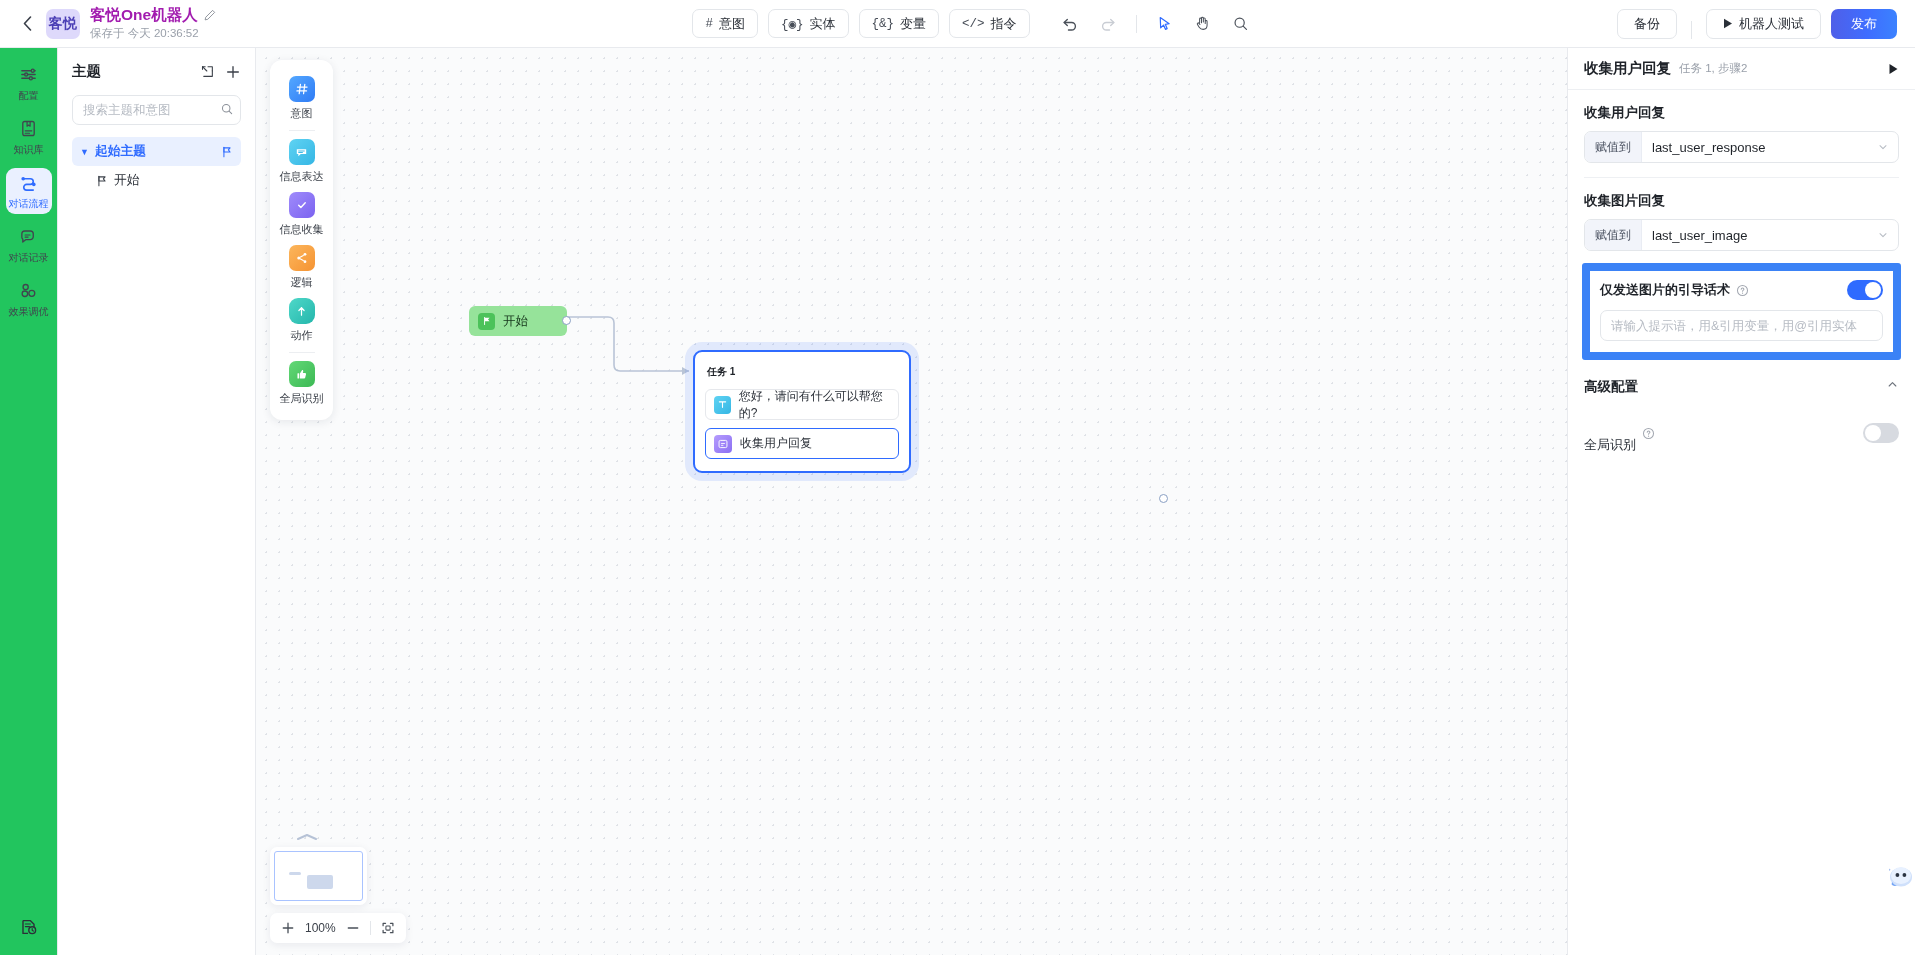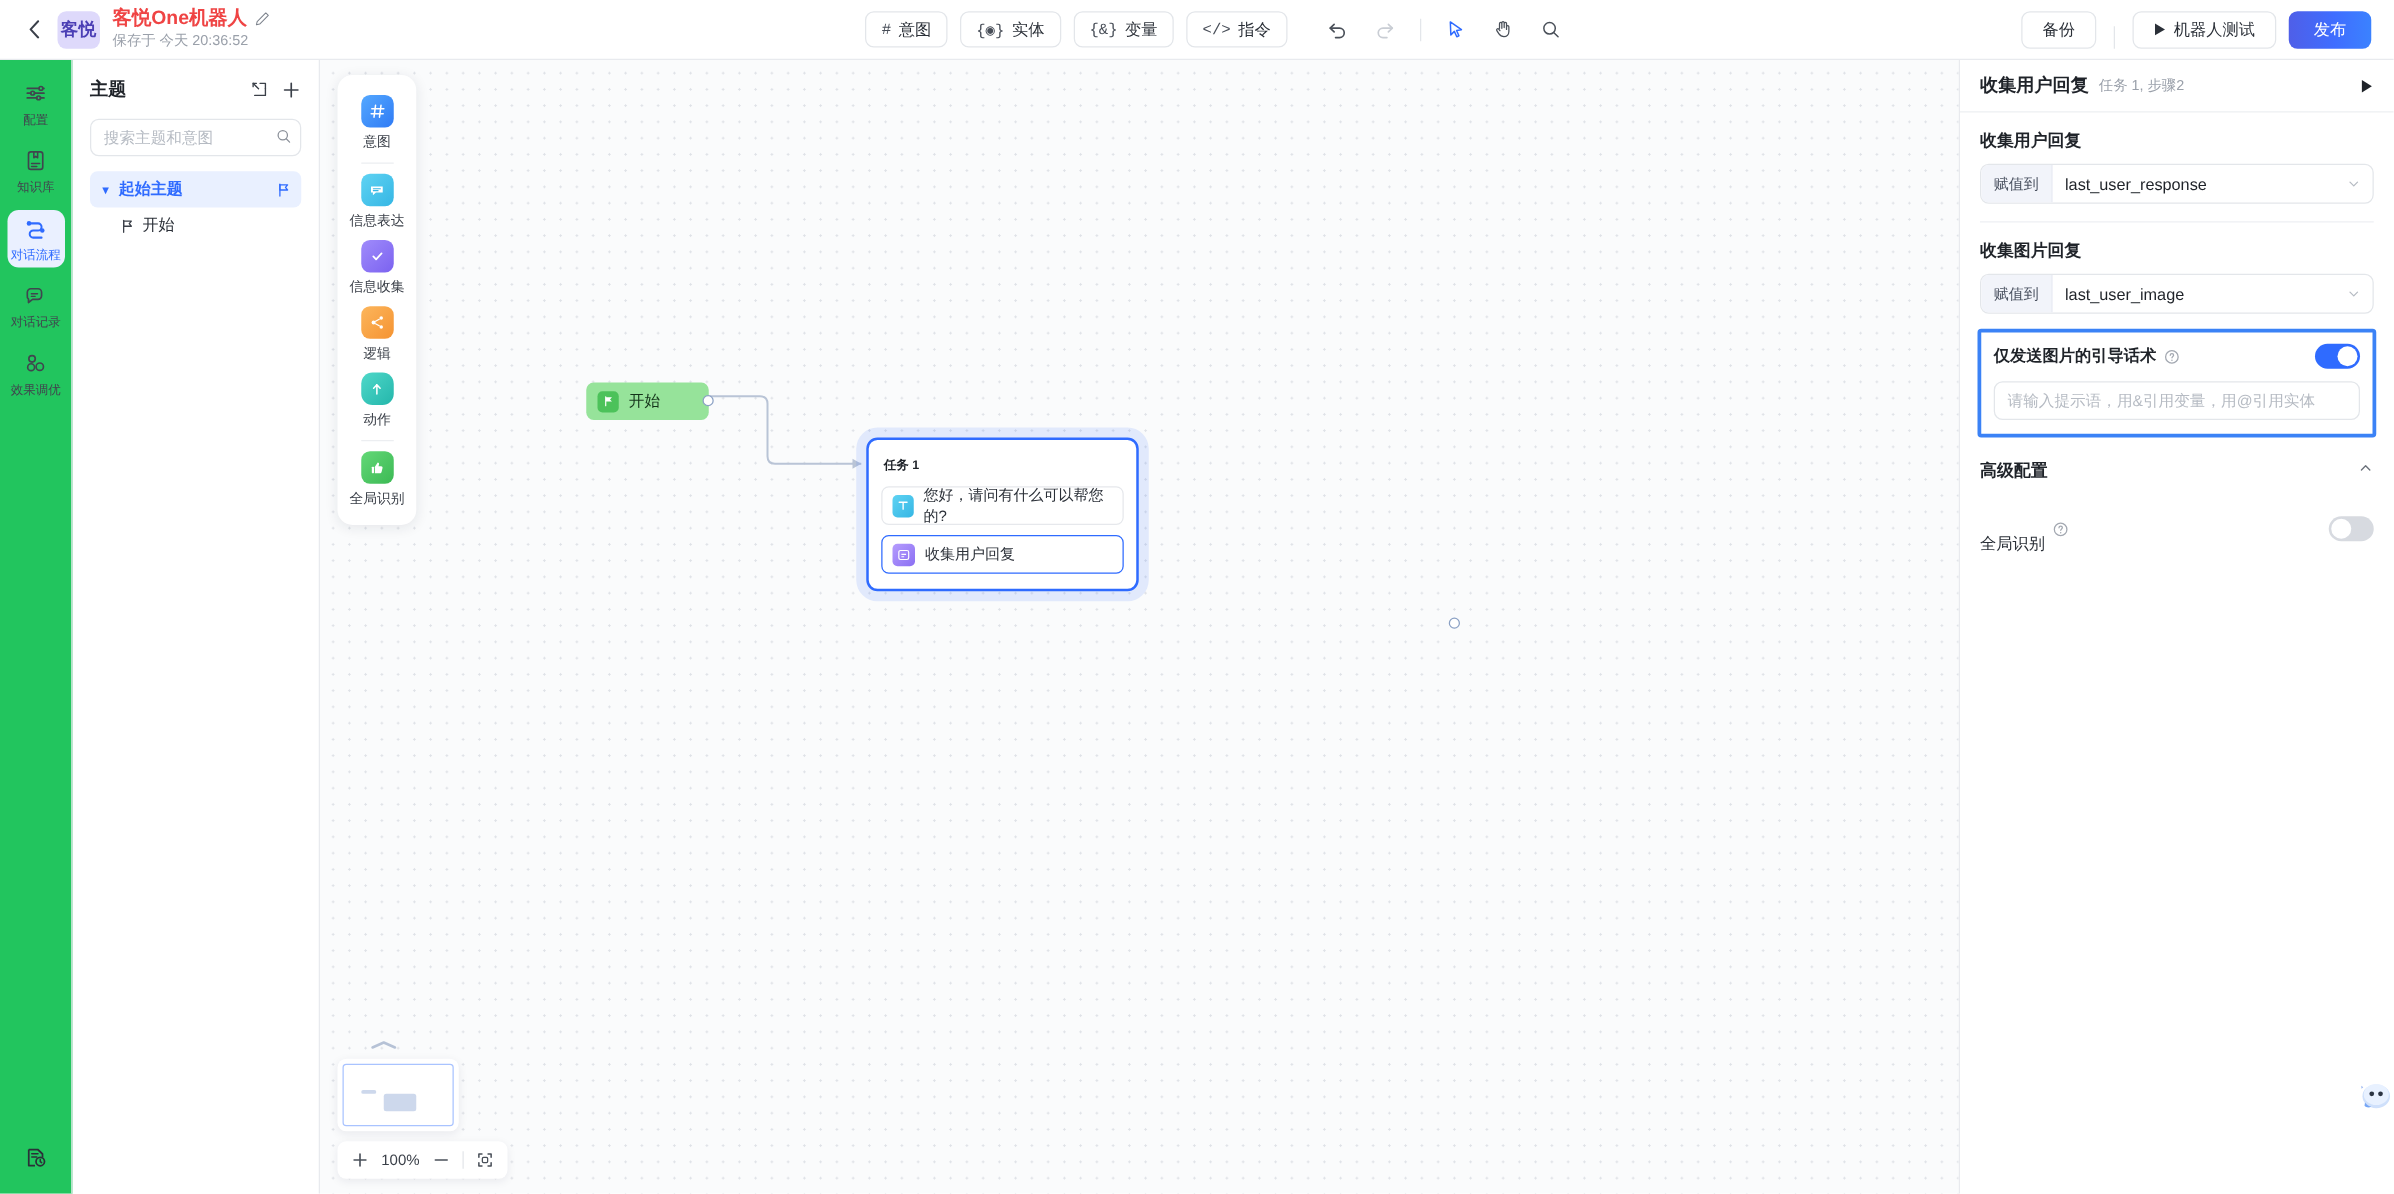--- a/index.html
+++ b/index.html
@@ -21,21 +21,21 @@
     width: 26px; height: 26px; display: flex; align-items: center; justify-content: center;
     color: #3a3f49; font-size: 16px; cursor: pointer;
   }
   .logo-badge {
     width: 34px; height: 30px; border-radius: 7px; background: #ded9fb; color: #4b3fb5;
     font-size: 14px; font-weight: 700; display: flex; align-items: center; justify-content: center;
     margin-left: 6px; letter-spacing: .5px;
   }
   .hdr-titles { margin-left: 10px; display: flex; flex-direction: column; justify-content: center; }
   .hdr-title-row { display: flex; align-items: center; gap: 6px; }
-  .hdr-title { font-size: 15.5px; font-weight: 700; color: #ef4444; line-height: 18px; }
+  .hdr-title { font-size: 15.5px; font-weight: 700; color: #a21caf; line-height: 18px; }
   .pencil-ico { color: #7c828c; display: flex; }
   .hdr-sub { font-size: 11.5px; color: #9aa0aa; line-height: 15px; margin-top: 2px; }
 
   .hdr-center { flex: 1; display: flex; align-items: center; justify-content: center; gap: 10px; }
   .pill {
     height: 29px; padding: 0 12px; border: 1px solid #e3e6ea; border-radius: 7px;
     background: #fff; display: flex; align-items: center; gap: 6px;
     font-size: 13px; color: #2b3038; cursor: pointer; white-space: nowrap;
   }
   .pill .gl { font-size: 12.5px; color: #474d57; font-family: "Liberation Mono", monospace; }
@@ -187,21 +187,21 @@
   }
   .field-prefix {
     height: 100%; background: #f2f4fa; color: #4b5261; font-size: 12px;
     display: flex; align-items: center; padding: 0 10px; border-right: 1px solid #e9ecf3;
   }
   .field-val { flex: 1; font-size: 13px; color: #1f2329; padding: 0 10px; font-family: "Liberation Sans", sans-serif; }
   .field-caret { color: #b6bbc3; padding-right: 9px; display: flex; }
   .hr { height: 1px; background: #eef0f3; margin: 14px 0 0; }
 
   .highlight-box {
-    border: 3px solid #3b82f6; border-radius: 3px; padding: 9px 10px 11px; margin: 12px -2px 0;
+    border: 8px solid #3b82f6; border-radius: 3px; padding: 9px 10px 11px; margin: 12px -2px 0;
   }
   .hl-row { display: flex; align-items: center; gap: 6px; }
   .hl-label { font-size: 13px; font-weight: 700; color: #1f2329; }
   .q-ico { color: #a3a8b1; display: flex; }
   .toggle {
     margin-left: auto; width: 36px; height: 20px; border-radius: 10px; background: #d7dae0;
     position: relative; cursor: pointer;
   }
   .toggle.on { background: #2f6bff; }
   .toggle .knob { position: absolute; top: 2px; left: 2px; width: 16px; height: 16px; border-radius: 50%; background: #fff; }

